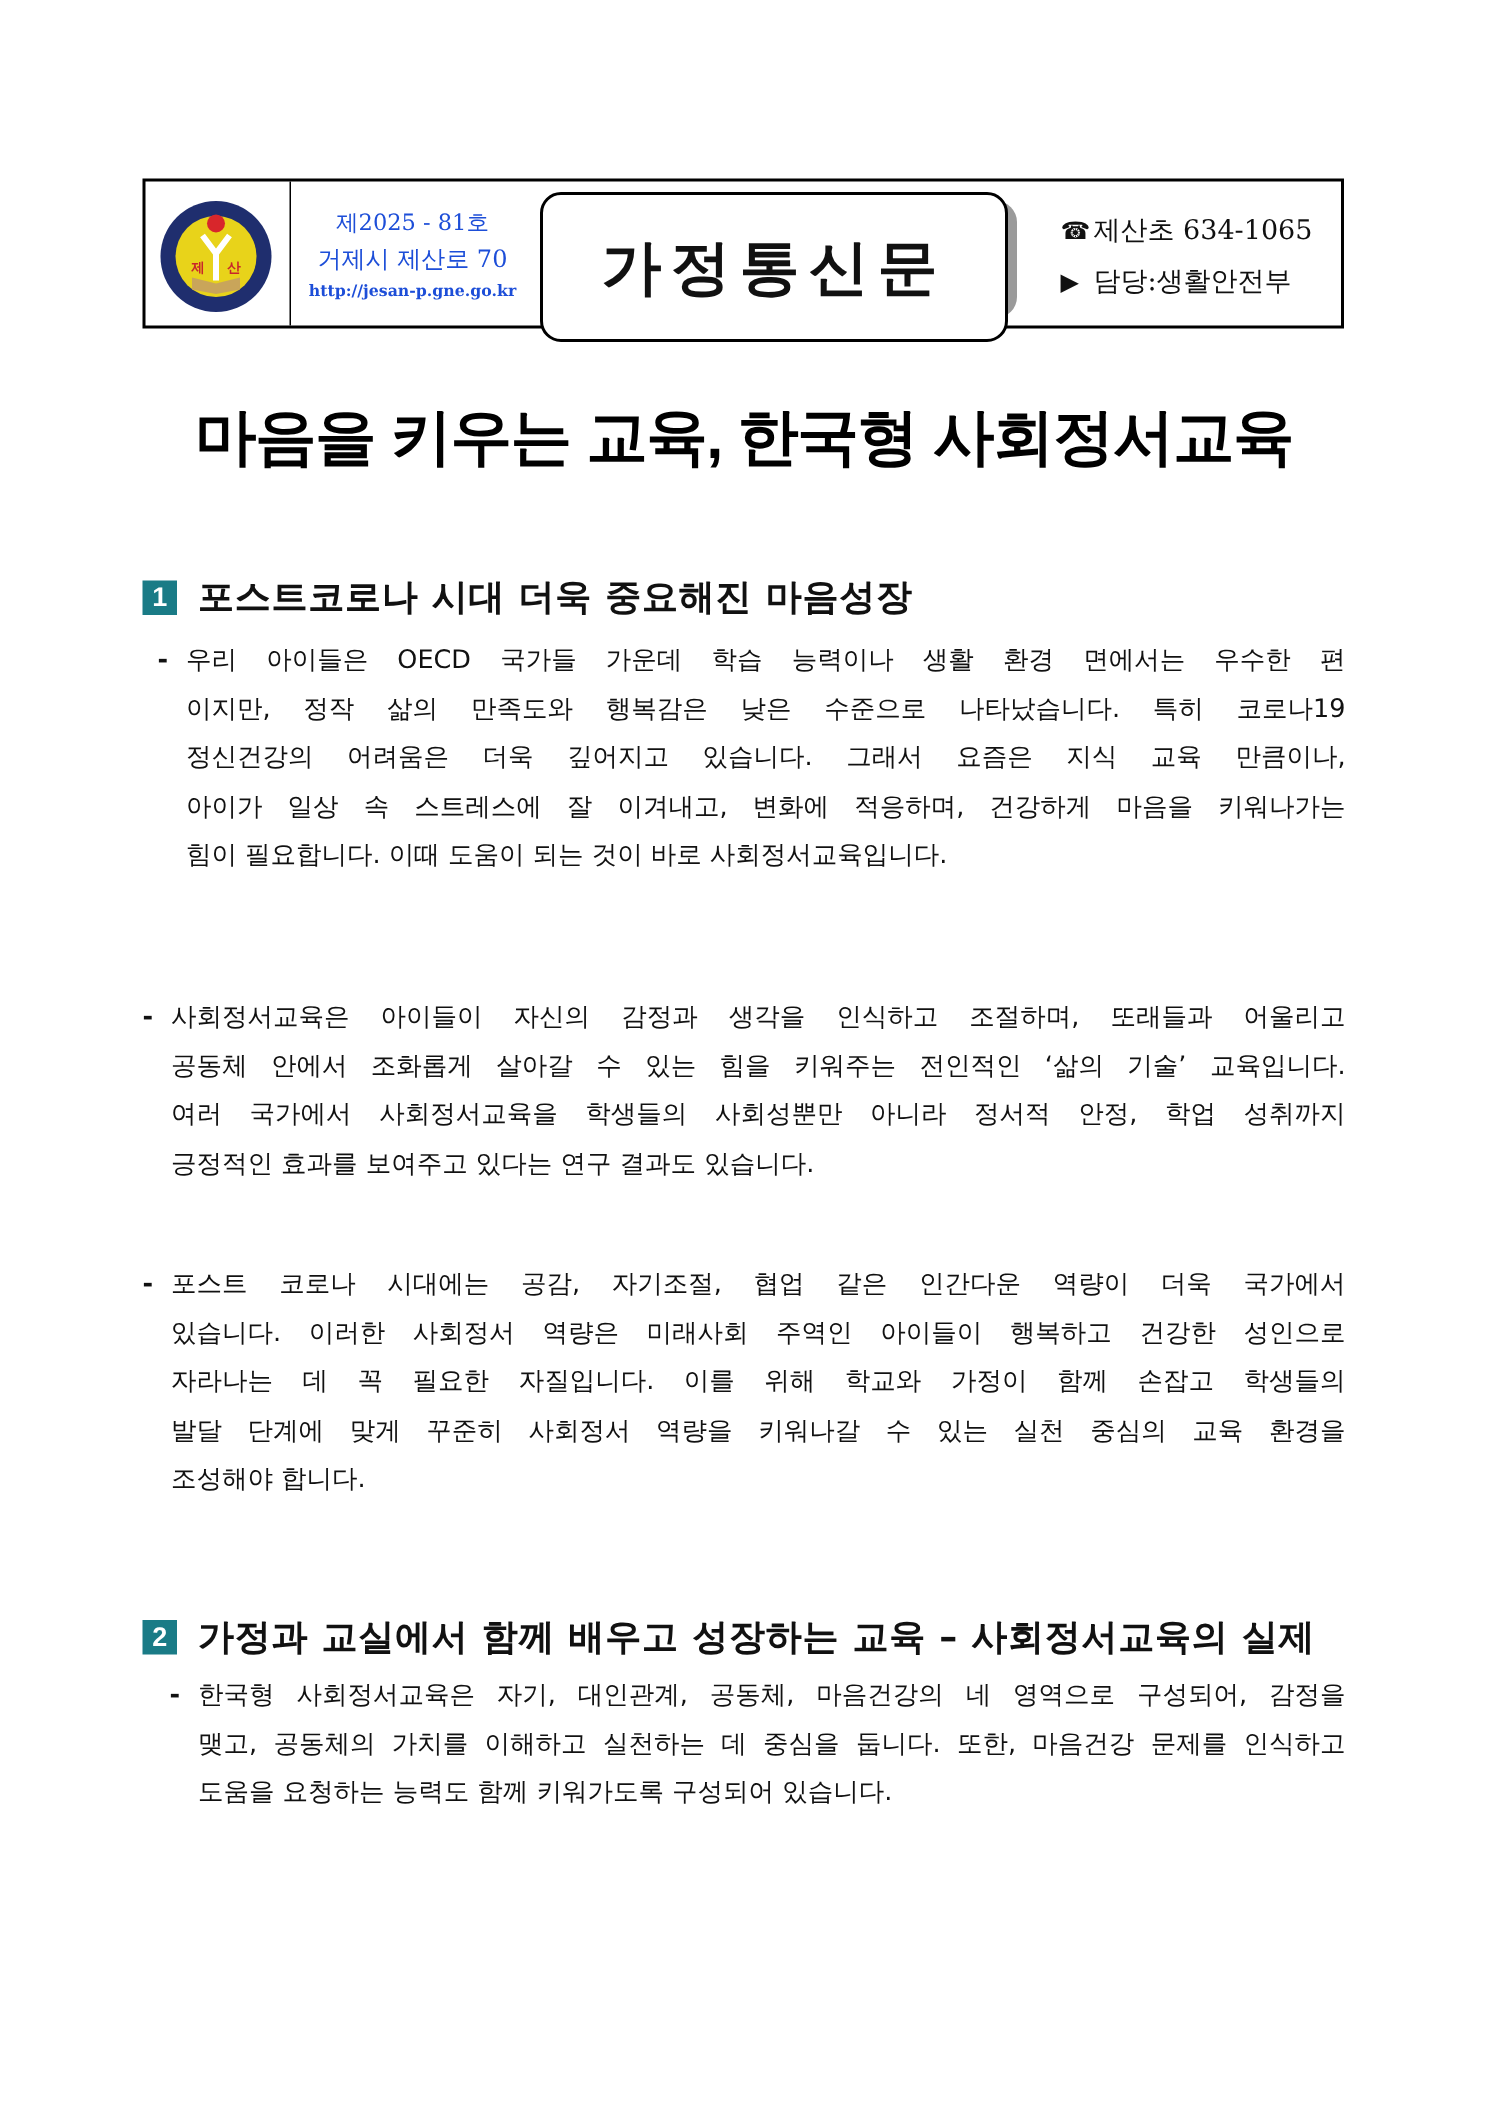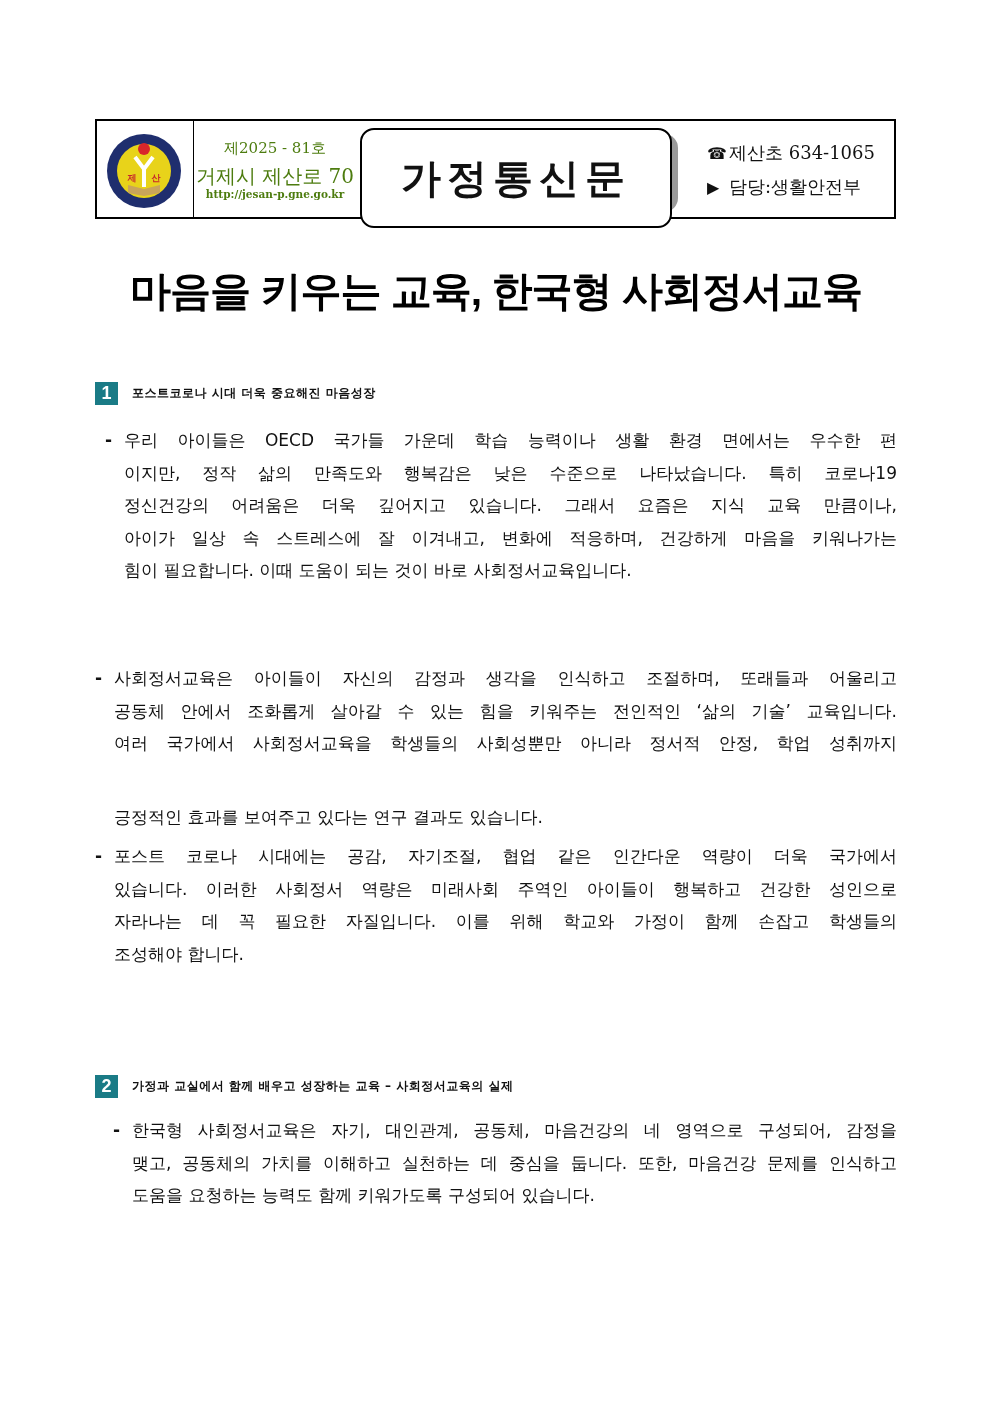--- a/index.html
+++ b/index.html
@@ -7,23 +7,23 @@
          font-family: "DejaVu Sans", sans-serif; color: #111; }
 
   
   .header-box { position: absolute; left: 95px; top: 119px; width: 797px; height: 96px;
                 border: 2px solid #000; box-sizing: content-box; }
   .logo-cell { position: absolute; left: 0; top: 0; width: 96px; height: 96px;
                border-right: 1.5px solid #000; }
   .logo { position: absolute; left: 9px; top: 12px; width: 76px; height: 76px; }
   .info-cell { position: absolute; left: 98px; top: 0; width: 160px; height: 96px; }
   .info-line { position: absolute; left: 0; width: 160px; text-align: center;
-               font-family: "DejaVu Serif", serif; color: #4d7c0f; }
+               font-family: "DejaVu Serif", serif; color: #1d4ed8; }
   .info-num { top: 18px; font-size: 15px; }
-  .info-addr { top: 42px; font-size: 20px; }
+  .info-addr { top: 42px; font-size: 16px; }
   .info-url { top: 67px; font-size: 10.5px; font-weight: bold; }
 
   .title-wrap { position: absolute; left: 263px; top: 7px; width: 320px; height: 82px; }
   .title-shadow { position: absolute; left: 6px; top: 6px; width: 312px; height: 78px;
                   background: #9a9a9a; border-radius: 14px; }
   .title-box { position: absolute; left: 0; top: 0; width: 312px; height: 100px;
                background: #fff; border: 2.5px solid #000; border-radius: 14px;
                box-sizing: border-box; display: flex; align-items: center; justify-content: center; }
   .title-text { font-family: "DejaVu Serif", serif; font-weight: bold; font-size: 40px;
                 letter-spacing: 6px; color: #111; }
@@ -38,21 +38,21 @@
   
   .main-title { position: absolute; left: 0; top: 264px; width: 992px; text-align: center;
                 font-family: "Liberation Sans", sans-serif; font-weight: bold; font-size: 41px;
                 letter-spacing: -1px; color: #000; }
 
   
   .section-head { position: absolute; left: 95px; display: flex; align-items: center; }
   .badge { width: 23px; height: 23px; background: #1a7b86; color: #fff;
            font-family: "Liberation Sans", sans-serif; font-weight: bold; font-size: 18px;
            display: flex; align-items: center; justify-content: center; margin-right: 14px; }
-  .section-title { font-family: "DejaVu Sans", sans-serif; font-weight: bold; font-size: 12px;
+  .section-title { font-family: "DejaVu Sans", sans-serif; font-weight: bold; font-size: 24px;
                    color: #111; letter-spacing: 0.5px; }
 
   
   .para { position: absolute; font-family: "DejaVu Sans", sans-serif; font-size: 17px;
           line-height: 32.5px; color: #111; text-align: justify; }
   .para .dash { position: absolute; left: -19px; top: 0; font-weight: bold; }
   .line { display: block; text-align: justify; text-align-last: justify; white-space: nowrap; }
   .line.last { text-align-last: left; }
 </style>
 </head>
@@ -109,28 +109,29 @@
   <span class="line" style="display: block;">정신건강의 어려움은 더욱 깊어지고 있습니다. 그래서 요즘은 지식 교육 만큼이나,</span>
   <span class="line" style="display: block;">아이가 일상 속 스트레스에 잘 이겨내고, 변화에 적응하며, 건강하게 마음을 키워나가는</span>
   <span class="line last" style="display: block;">힘이 필요합니다. 이때 도움이 되는 것이 바로 사회정서교육입니다.</span>
 </div>
 
 <div class="para" style="left:114px; top:662px; width:783px;">
   <span class="dash">-</span>
   <span class="line" style="display: block;">사회정서교육은 아이들이 자신의 감정과 생각을 인식하고 조절하며, 또래들과 어울리고</span>
   <span class="line" style="display: block;">공동체 안에서 조화롭게 살아갈 수 있는 힘을 키워주는 전인적인 ‘삶의 기술’ 교육입니다.</span>
   <span class="line" style="display: block;">여러 국가에서 사회정서교육을 학생들의 사회성뿐만 아니라 정서적 안정, 학업 성취까지</span>
-  <span class="line last" style="display: block; margin-top: 41px;">긍정적인 효과를 보여주고 있다는 연구 결과도 있습니다.</span>
+  <span class="line last" style="display: block;">긍정적인 효과를 보여주고 있다는 연구 결과도 있습니다.</span>
 </div>
 
 <div class="para" style="left:114px; top:840px; width:783px;">
   <span class="dash">-</span>
   <span class="line" style="display: block;">포스트 코로나 시대에는 공감, 자기조절, 협업 같은 인간다운 역량이 더욱 국가에서</span>
   <span class="line" style="display: block;">있습니다. 이러한 사회정서 역량은 미래사회 주역인 아이들이 행복하고 건강한 성인으로</span>
   <span class="line" style="display: block;">자라나는 데 꼭 필요한 자질입니다. 이를 위해 학교와 가정이 함께 손잡고 학생들의</span>
+  <span class="line" style="display: block;">발달 단계에 맞게 꾸준히 사회정서 역량을 키워나갈 수 있는 실천 중심의 교육 환경을</span>
   <span class="line last" style="display: block;">조성해야 합니다.</span>
 </div>
 
 <div class="section-head" style="top:1075px;">
   <div class="badge">2</div>
   <div class="section-title">가정과 교실에서 함께 배우고 성장하는 교육 – 사회정서교육의 실제</div>
 </div>
 
 <div class="para" style="left:132px; top:1114px; width:765px;">
   <span class="dash">-</span>

